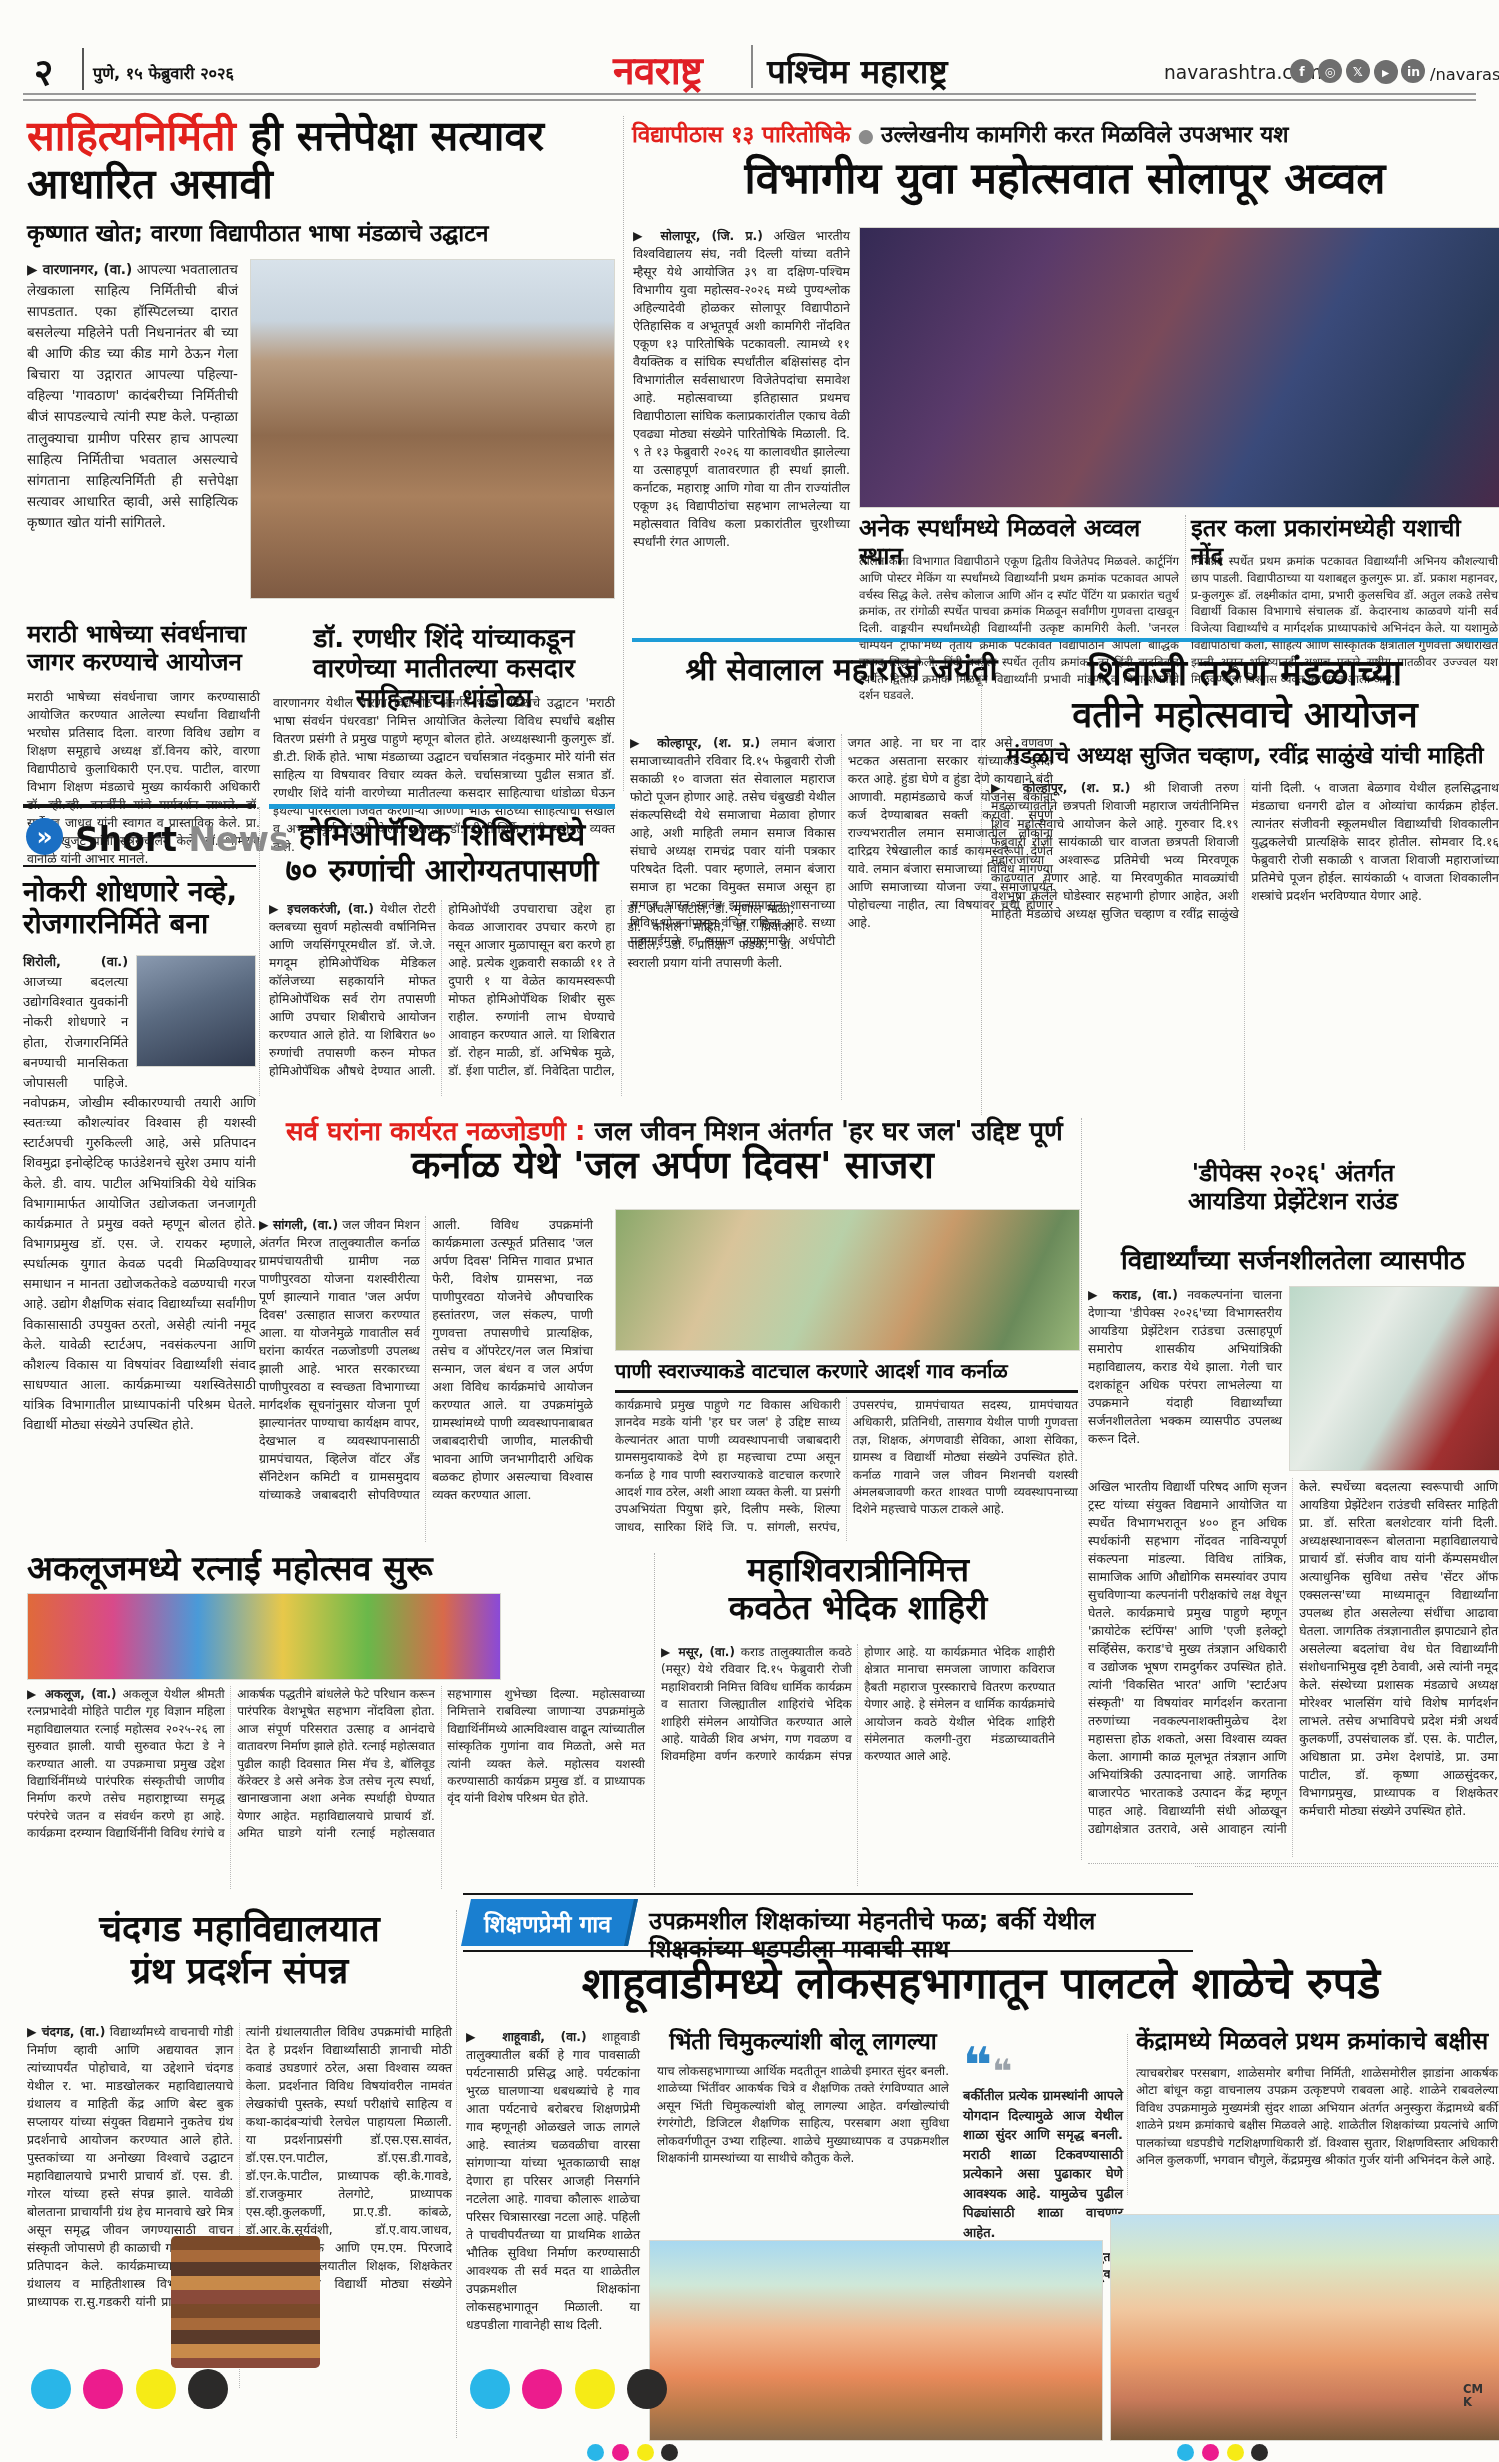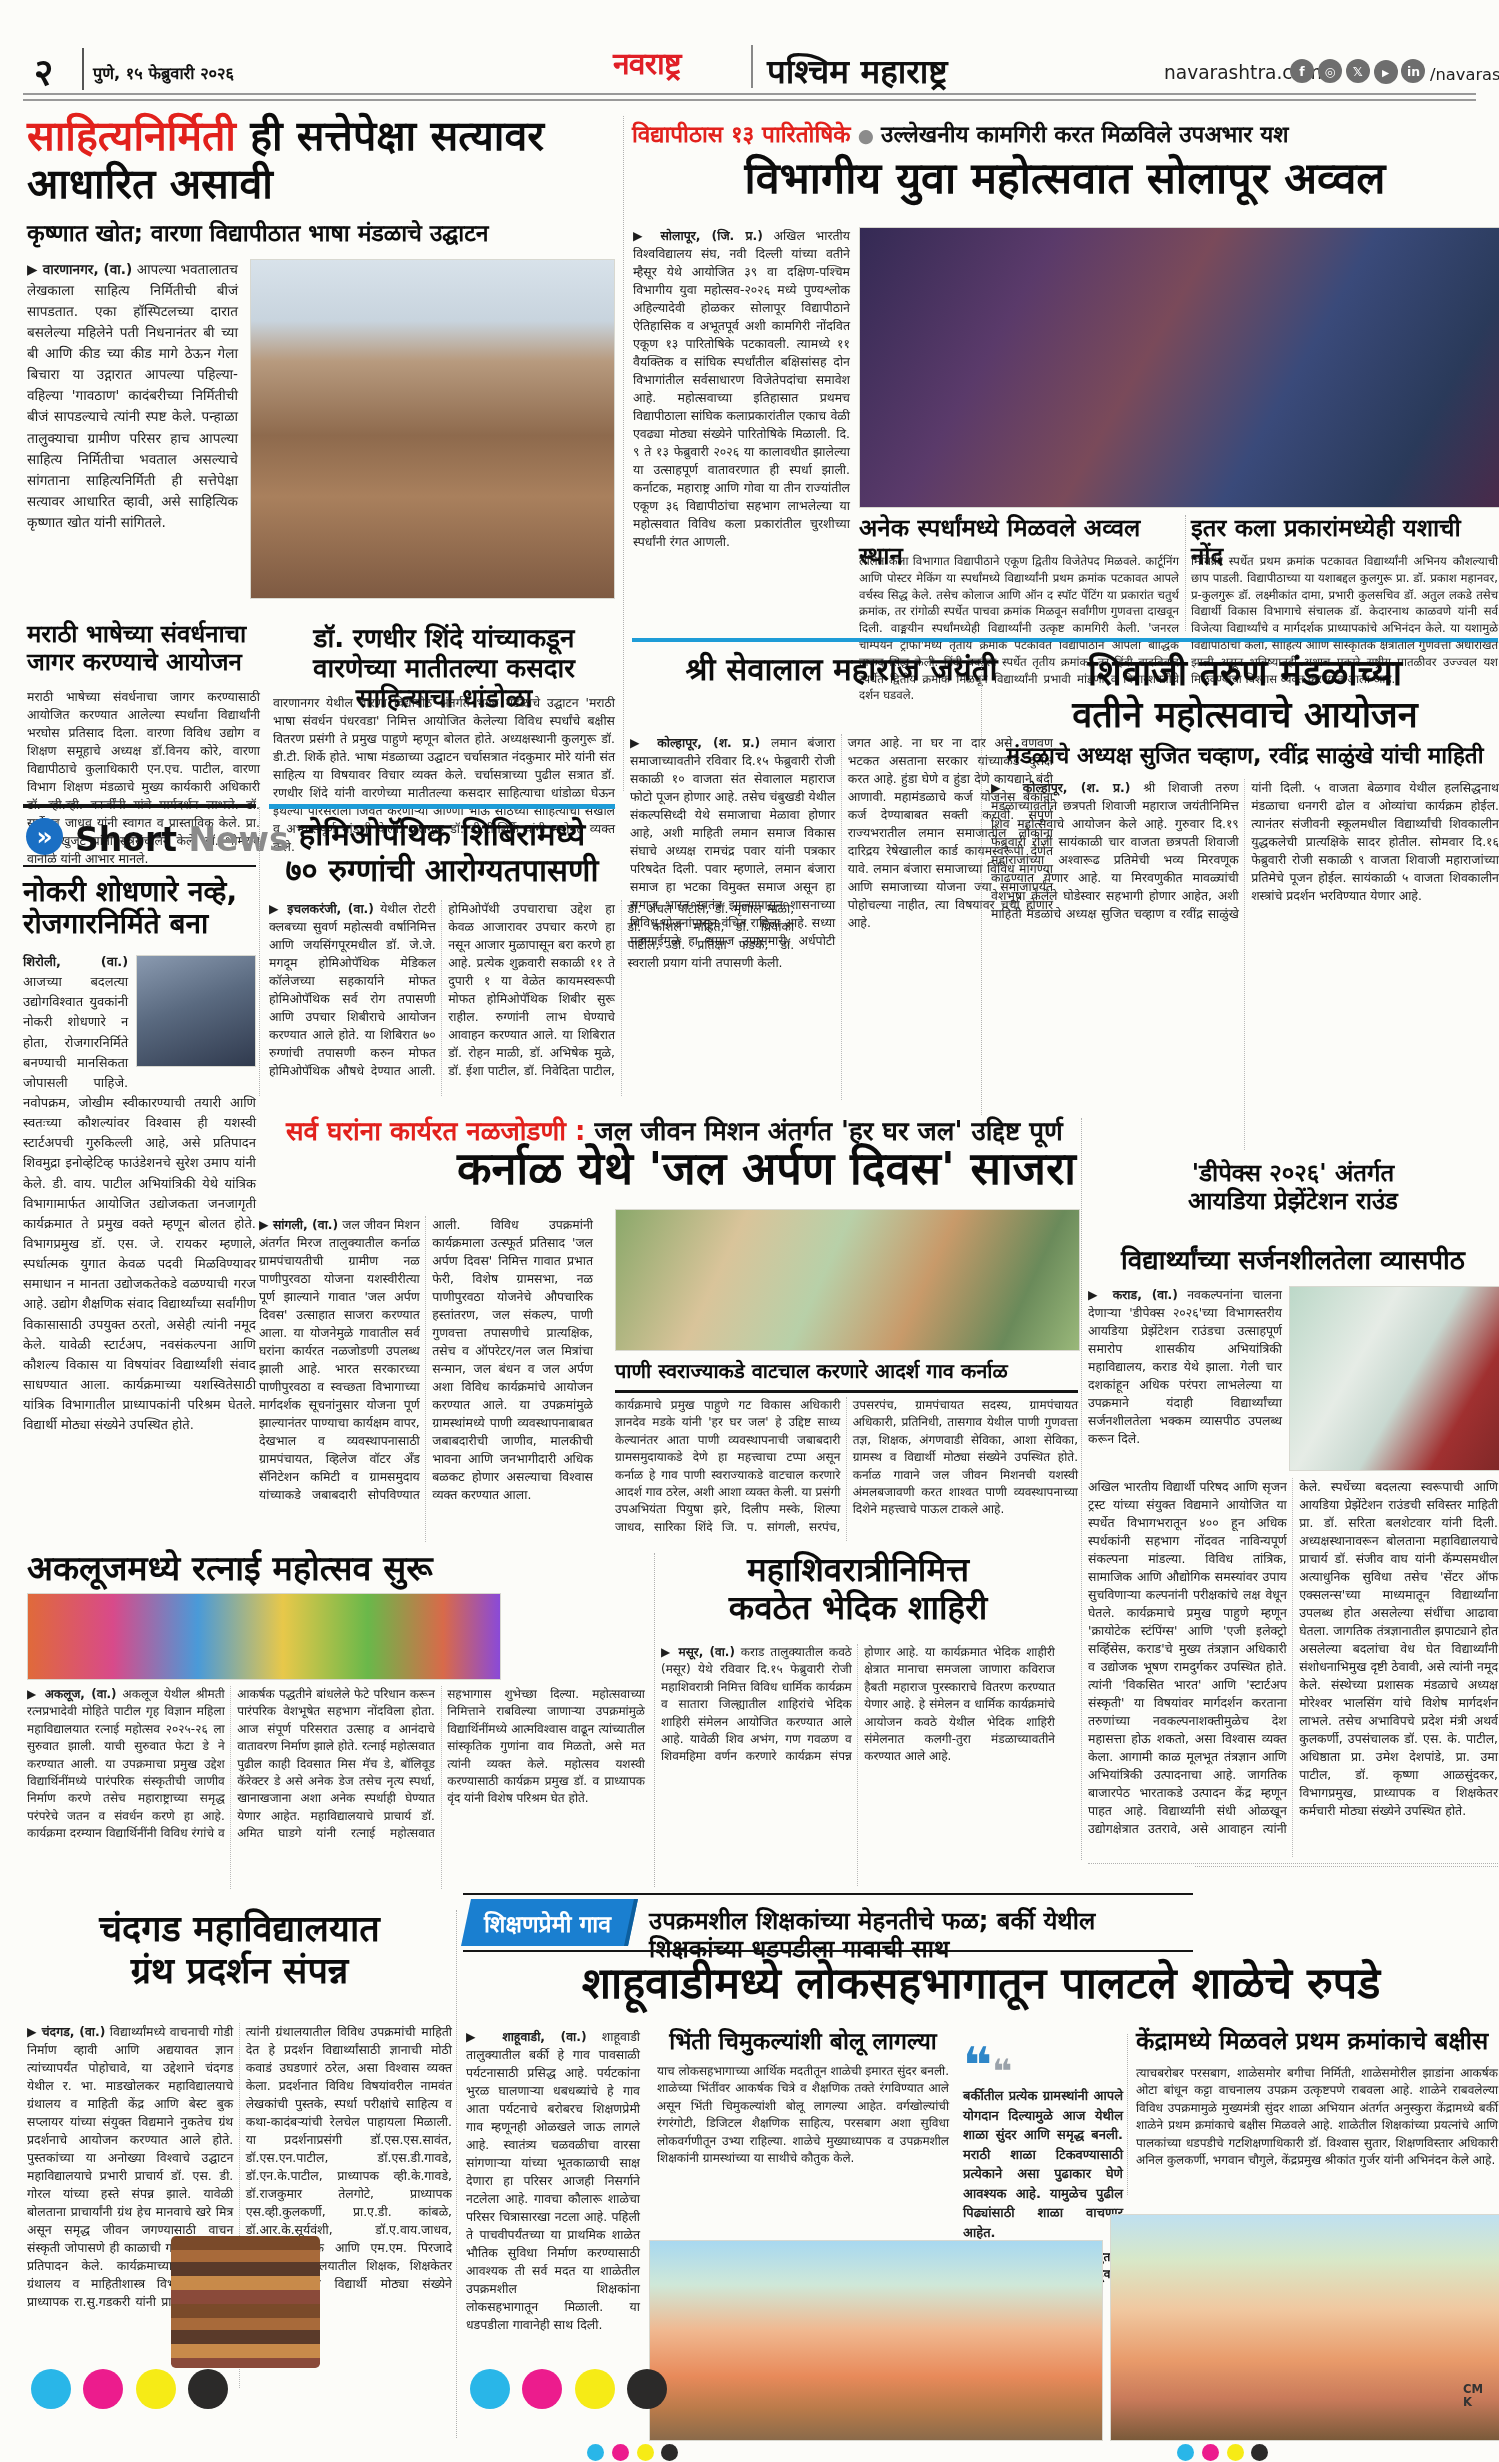--- a/index.html
+++ b/index.html
@@ -35,21 +35,21 @@
   .quote-mark{font-size:50px;line-height:.8;font-weight:700}
   .press{font-size:11.6px;color:#333;font-weight:700;line-height:1.1}
 </style>
 </head>
 <body>
 
 <div class="abs" style="left:34px;top:45px;font-size:37px;font-family:'DejaVu Serif',serif;font-weight:700">२</div>
 <div class="abs" style="left:82px;top:48px;width:1.6px;height:42px;background:#555"></div>
 <div class="abs dl" style="left:93px;top:62px;font-size:16.3px">पुणे, १५ फेब्रुवारी २०२६</div>
 
-<div class="abs" style="left:613px;top:42px;font-size:30px;font-weight:800;color:#e01f26;letter-spacing:-0.8px">नवराष्ट्र</div>
+<div class="abs" style="left:613px;top:42px;font-size:39px;font-weight:800;color:#e01f26;letter-spacing:-0.8px">नवराष्ट्र</div>
 <div class="abs" style="left:751px;top:45px;width:1.6px;height:43px;background:#888"></div>
 <div class="abs" style="left:767px;top:48px;font-size:33px;font-weight:800;color:#101010">पश्चिम महाराष्ट्र</div>
 
 <div class="abs" style="left:1164px;top:62px;font-size:18.6px;color:#222">navarashtra.com</div>
 <div class="abs" style="left:1286px;top:59px">
   <span class="soc">f</span><span class="soc">◎</span><span class="soc">𝕏</span><span class="soc" style="font-size:9.3px">▶</span><span class="soc">in</span>
 </div>
 <div class="abs" style="left:1430px;top:65px;font-size:16.3px;color:#222">/navarashtra</div>
 
 <div class="abs rule" style="left:23px;top:93px;width:1453px;height:2.3px"></div>
@@ -133,21 +133,21 @@
   <div>वतीने महोत्सवाचे आयोजन</div>
 </div>
 <div class="abs hl center" style="left:991px;top:742px;width:508px;font-size:22.5px">मंडळाचे अध्यक्ष सुजित चव्हाण, रवींद्र साळुंखे यांची माहिती</div>
 <div class="abs body-text cols2" style="left:991px;top:779px;width:508px;height:371px;font-size:12.4px">
   <span class="dl">▶ कोल्हापूर, (श. प्र.)</span> <span>श्री शिवाजी तरुण मंडळाच्यावतीने छत्रपती शिवाजी महाराज जयंतीनिमित्त शिव महोत्सवाचे आयोजन केले आहे. गुरुवार दि.१९ फेब्रुवारी रोजी सायंकाळी चार वाजता छत्रपती शिवाजी महाराजांच्या अश्वारूढ प्रतिमेची भव्य मिरवणूक काढण्यात येणार आहे. या मिरवणुकीत मावळ्यांची वेशभूषा केलेले घोडेस्वार सहभागी होणार आहेत, अशी माहिती मंडळाचे अध्यक्ष सुजित चव्हाण व रवींद्र साळुंखे यांनी दिली. ५ वाजता बेळगाव येथील हलसिद्धनाथ मंडळाचा धनगरी ढोल व ओव्यांचा कार्यक्रम होईल. त्यानंतर संजीवनी स्कूलमधील विद्यार्थ्यांची शिवकालीन युद्धकलेची प्रात्यक्षिके सादर होतील. सोमवार दि.१६ फेब्रुवारी रोजी सकाळी ९ वाजता शिवाजी महाराजांच्या प्रतिमेचे पूजन होईल. सायंकाळी ५ वाजता शिवकालीन शस्त्रांचे प्रदर्शन भरविण्यात येणार आहे.</span>
 </div>
 
 <div class="abs" style="left:286px;top:1112px;font-size:26px">
   <span class="kicker red">सर्व घरांना कार्यरत नळजोडणी :</span><span class="kicker"> जल जीवन मिशन अंतर्गत 'हर घर जल' उद्दिष्ट पूर्ण</span>
 </div>
-<div class="abs hl" style="left:269px;top:1143px;width:807px;font-size:45px;text-align:right">कर्नाळ येथे 'जल अर्पण दिवस' साजरा</div>
+<div class="abs hl" style="left:269px;top:1143px;width:807px;font-size:38px;text-align:center">कर्नाळ येथे 'जल अर्पण दिवस' साजरा</div>
 
 <div class="abs body-text cols2" style="left:259px;top:1216px;width:334px;height:326px;font-size:12.4px">
   <span class="dl">▶ सांगली, (वा.)</span> <span>जल जीवन मिशन अंतर्गत मिरज तालुक्यातील कर्नाळ ग्रामपंचायतीची ग्रामीण नळ पाणीपुरवठा योजना यशस्वीरीत्या पूर्ण झाल्याने गावात 'जल अर्पण दिवस' उत्साहात साजरा करण्यात आला. या योजनेमुळे गावातील सर्व घरांना कार्यरत नळजोडणी उपलब्ध झाली आहे. भारत सरकारच्या पाणीपुरवठा व स्वच्छता विभागाच्या मार्गदर्शक सूचनांनुसार योजना पूर्ण झाल्यानंतर पाण्याचा कार्यक्षम वापर, देखभाल व व्यवस्थापनासाठी ग्रामपंचायत, व्हिलेज वॉटर अँड सॅनिटेशन कमिटी व ग्रामसमुदाय यांच्याकडे जबाबदारी सोपविण्यात आली. विविध उपक्रमांनी कार्यक्रमाला उत्स्फूर्त प्रतिसाद 'जल अर्पण दिवस' निमित्त गावात प्रभात फेरी, विशेष ग्रामसभा, नळ पाणीपुरवठा योजनेचे औपचारिक हस्तांतरण, जल संकल्प, पाणी गुणवत्ता तपासणीचे प्रात्यक्षिक, तसेच व ऑपरेटर/नल जल मित्रांचा सन्मान, जल बंधन व जल अर्पण अशा विविध कार्यक्रमांचे आयोजन करण्यात आले. या उपक्रमांमुळे ग्रामस्थांमध्ये पाणी व्यवस्थापनाबाबत जबाबदारीची जाणीव, मालकीची भावना आणि जनभागीदारी अधिक बळकट होणार असल्याचा विश्वास व्यक्त करण्यात आला.</span>
 </div>
 <div class="abs photo" style="left:615px;top:1209px;width:463px;height:140px;
      background:linear-gradient(115deg,#8aa86a 0%,#d9c49a 25%,#b8d0a8 45%,#c89a6a 65%,#6a8a5a 85%,#9ab87a 100%)"></div>
 <div class="abs caption" style="left:615px;top:1357px;width:463px">पाणी स्वराज्याकडे वाटचाल करणारे आदर्श गाव कर्नाळ</div>
 <div class="abs body-text cols2" style="left:615px;top:1397px;width:463px;height:144px;font-size:12px">कार्यक्रमाचे प्रमुख पाहुणे गट विकास अधिकारी ज्ञानदेव मडके यांनी 'हर घर जल' हे उद्दिष्ट साध्य केल्यानंतर आता पाणी व्यवस्थापनाची जबाबदारी ग्रामसमुदायाकडे देणे हा महत्त्वाचा टप्पा असून कर्नाळ हे गाव पाणी स्वराज्याकडे वाटचाल करणारे आदर्श गाव ठरेल, अशी आशा व्यक्त केली. या प्रसंगी उपअभियंता पियुषा झरे, दिलीप मस्के, शिल्पा जाधव, सारिका शिंदे जि. प. सांगली, सरपंच, उपसरपंच, ग्रामपंचायत सदस्य, ग्रामपंचायत अधिकारी, प्रतिनिधी, तासगाव येथील पाणी गुणवत्ता तज्ञ, शिक्षक, अंगणवाडी सेविका, आशा सेविका, ग्रामस्थ व विद्यार्थी मोठ्या संख्येने उपस्थित होते. कर्नाळ गावाने जल जीवन मिशनची यशस्वी अंमलबजावणी करत शाश्वत पाणी व्यवस्थापनाच्या दिशेने महत्त्वाचे पाऊल टाकले आहे.</div>
 
 <div class="abs dotv" style="left:1081px;top:1118px;height:742px"></div>

